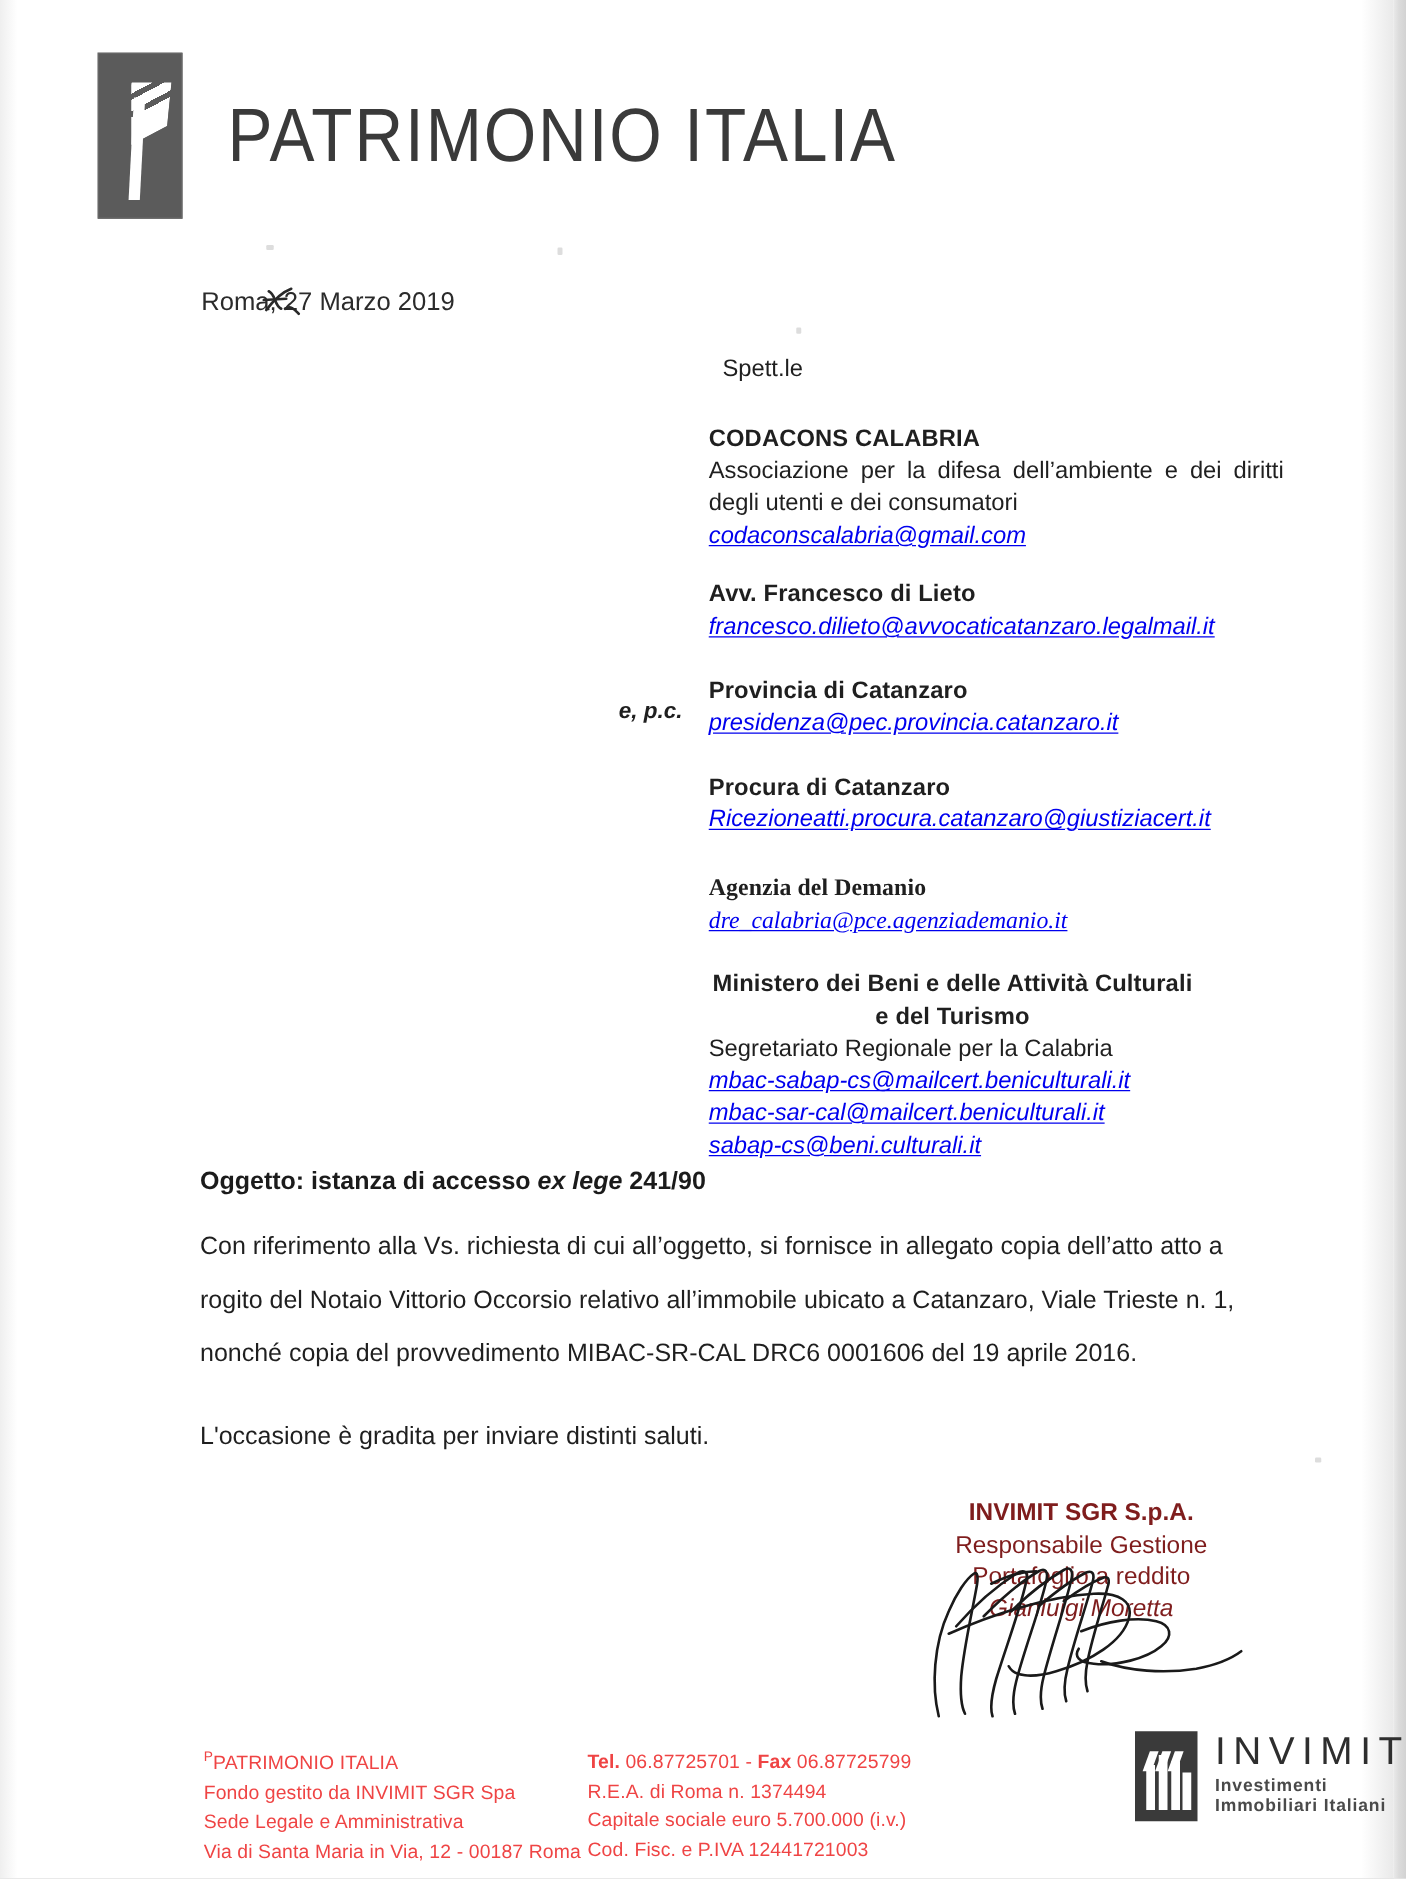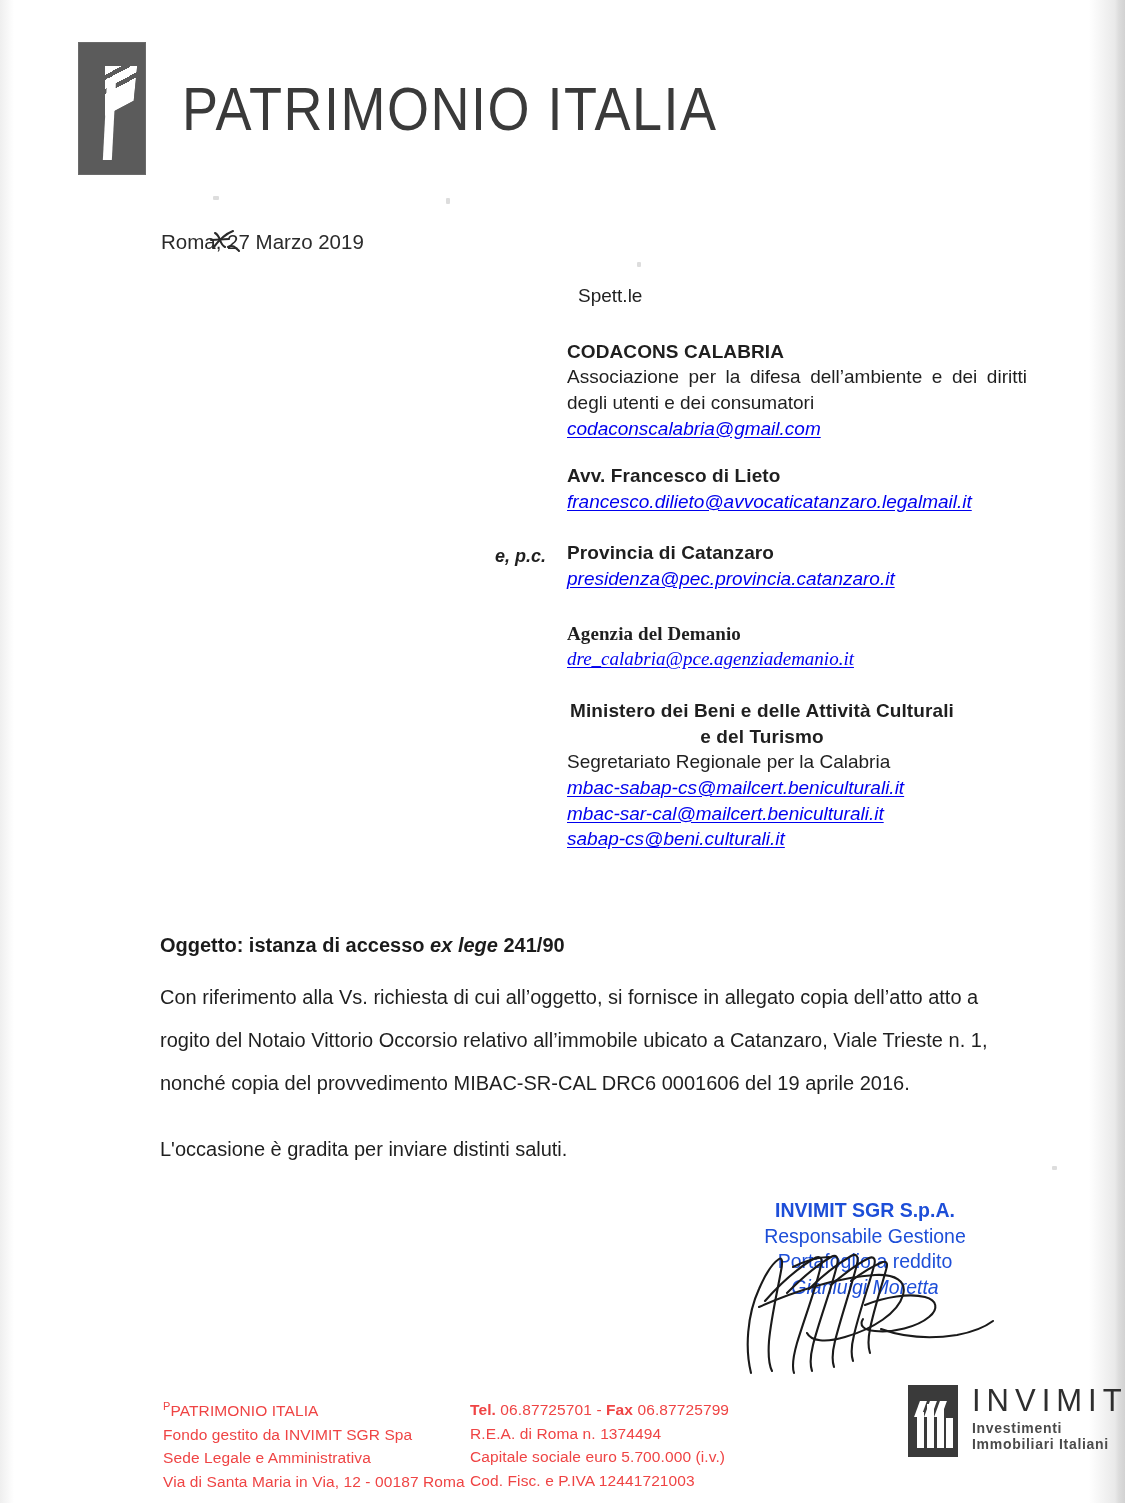--- a/index.html
+++ b/index.html
@@ -145,21 +145,21 @@
   .rcp-mail {
     font-style: italic;
     text-decoration: underline;
     text-underline-offset: 2px;
     display: block;
     white-space: nowrap;
   }
   .epc {
     position: absolute;
     left: -72px;
-    top: 4px;
+    top: 16px;
     font-style: italic;
     font-weight: bold;
     font-size: 18px;
     white-space: nowrap;
   }
   .rcp-rel { position: relative; }
 
   
   .subject {
     position: absolute;
@@ -184,21 +184,21 @@
   #para-close { top: 1128px; }
 
   
   .signature {
     position: absolute;
     left: 700px;
     top: 1198px;
     width: 330px;
     text-align: center;
     font-size: 19.5px;
-    color: #1d4ed8;
+    color: #7f1d1d;
     line-height: 1.32;
   }
   .sig-company { font-weight: bold; }
   .sig-person { font-style: italic; }
   .sig-ink {
     position: absolute;
     left: 735px;
     top: 1245px;
     width: 270px;
     height: 135px;
@@ -335,20 +335,24 @@
       <div class="rcp-name">Avv. Francesco di Lieto</div>
       <a class="rcp-mail" href="#">francesco.dilieto@avvocaticatanzaro.legalmail.it</a>
     </div>
 
     <div class="rcp-block rcp-rel" style="margin-top:26px;">
       <span class="epc">e, p.c.</span>
       <div class="rcp-name">Provincia di Catanzaro</div>
       <a class="rcp-mail" href="#">presidenza@pec.provincia.catanzaro.it</a>
     </div>
 
+    <div class="rcp-block rcp-rel" style="margin-top:26px;">
+      <div class="rcp-name">Procura di Catanzaro</div>
+      <a class="rcp-mail" href="#">Ricezioneatti.procura.catanzaro@giustiziacert.it</a>
+    </div>
 
     <div class="rcp-block rcp-rel" style="margin-top:29px;font-family:Liberation Serif, serif;">
       <div class="rcp-name">Agenzia del Demanio</div>
       <a class="rcp-mail" href="#">dre_calabria@pce.agenziademanio.it</a>
     </div>
 
     <div class="rcp-block rcp-rel" style="margin-top:26px;">
       <div class="rcp-name" style="max-width:390px;text-align:center;">Ministero dei Beni e delle Attività Culturali e del Turismo</div>
       <div class="rcp-plain">Segretariato Regionale per la Calabria</div>
       <a class="rcp-mail" href="#">mbac-sabap-cs@mailcert.beniculturali.it</a>

